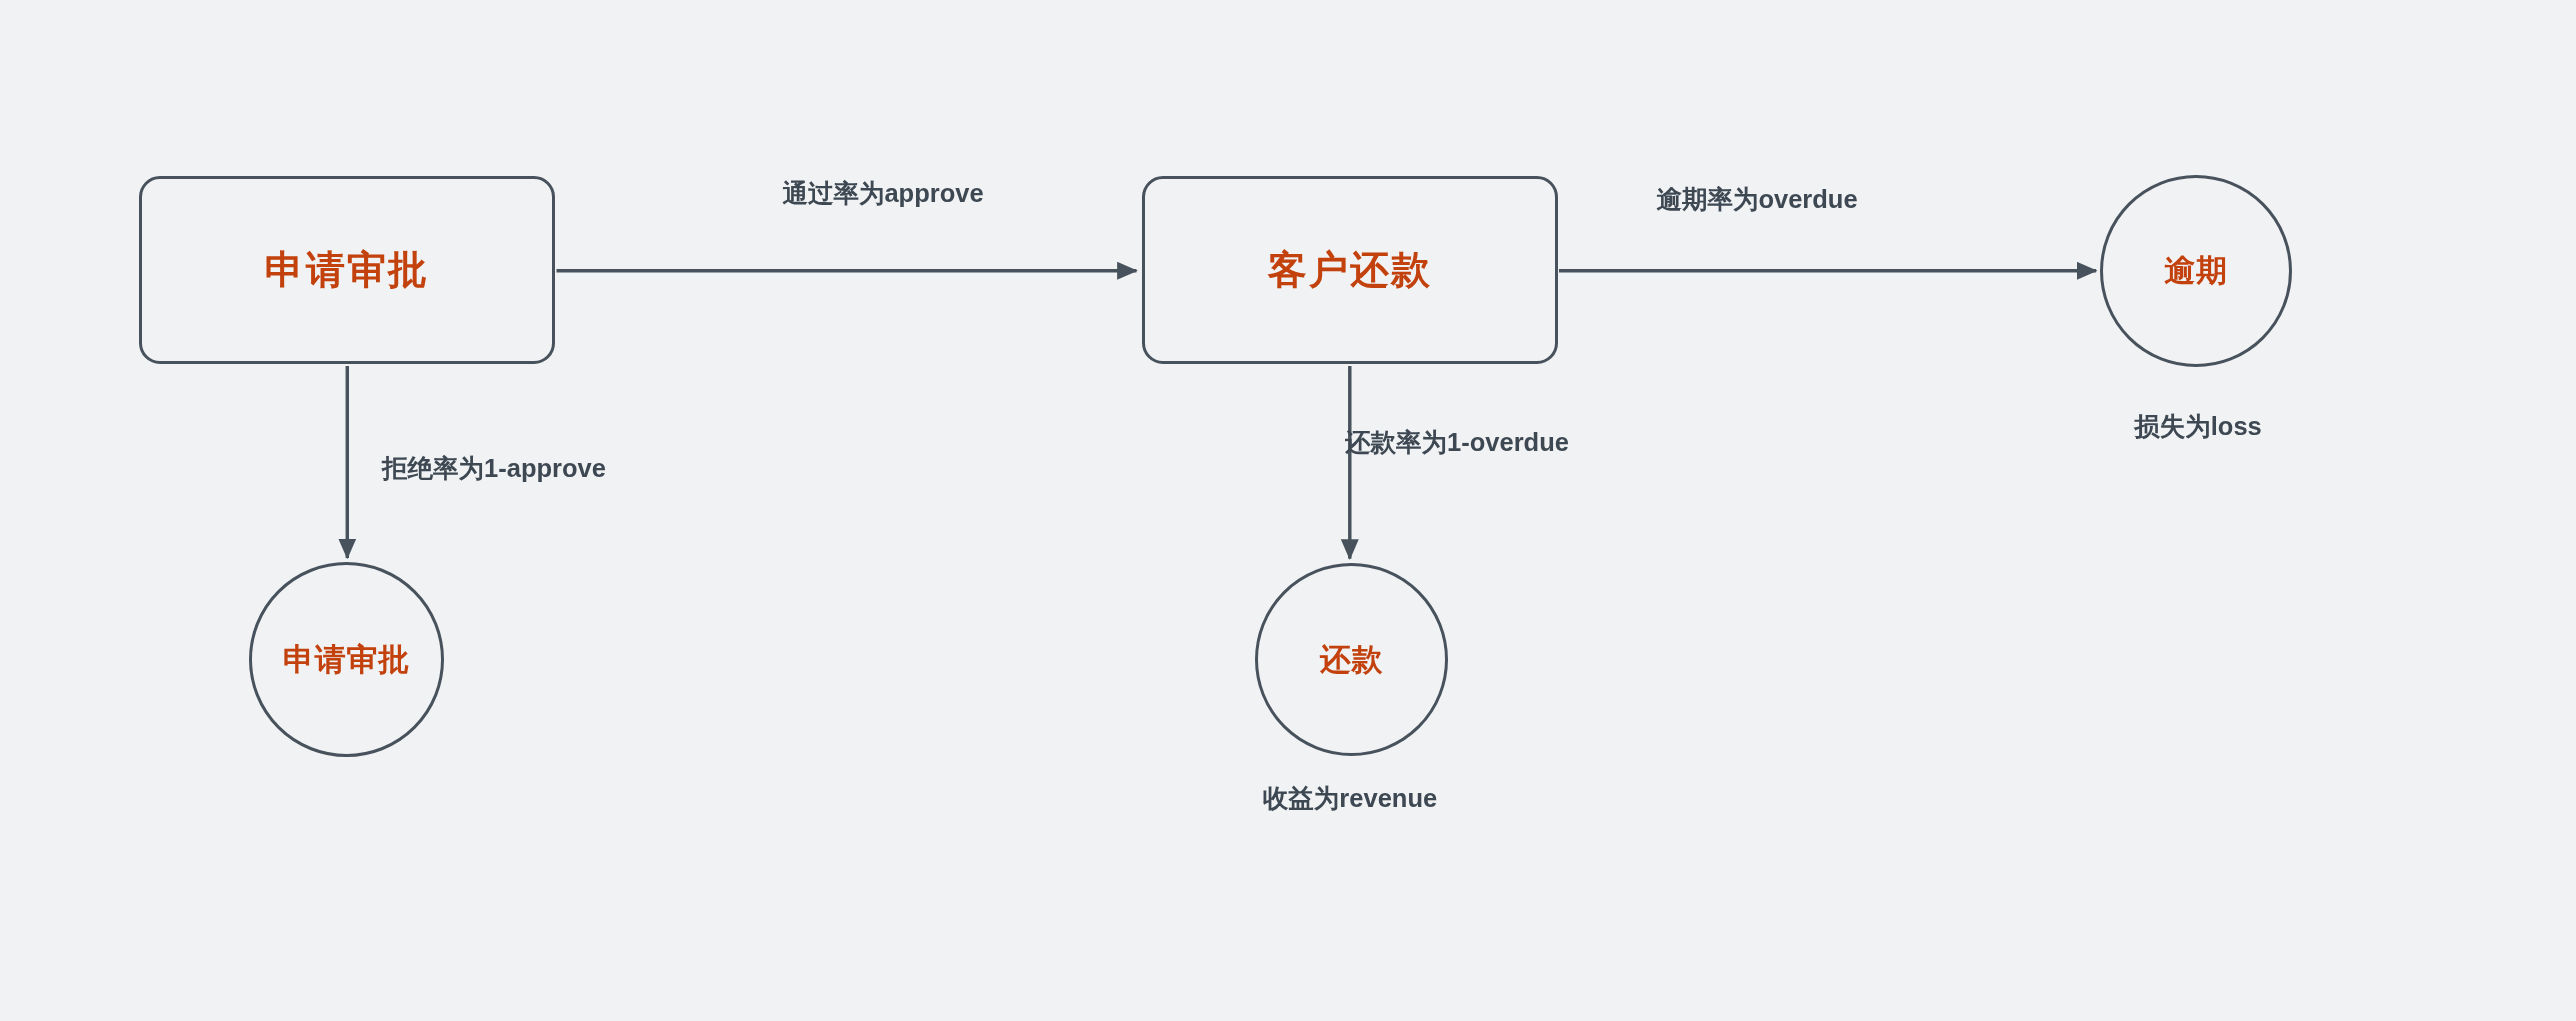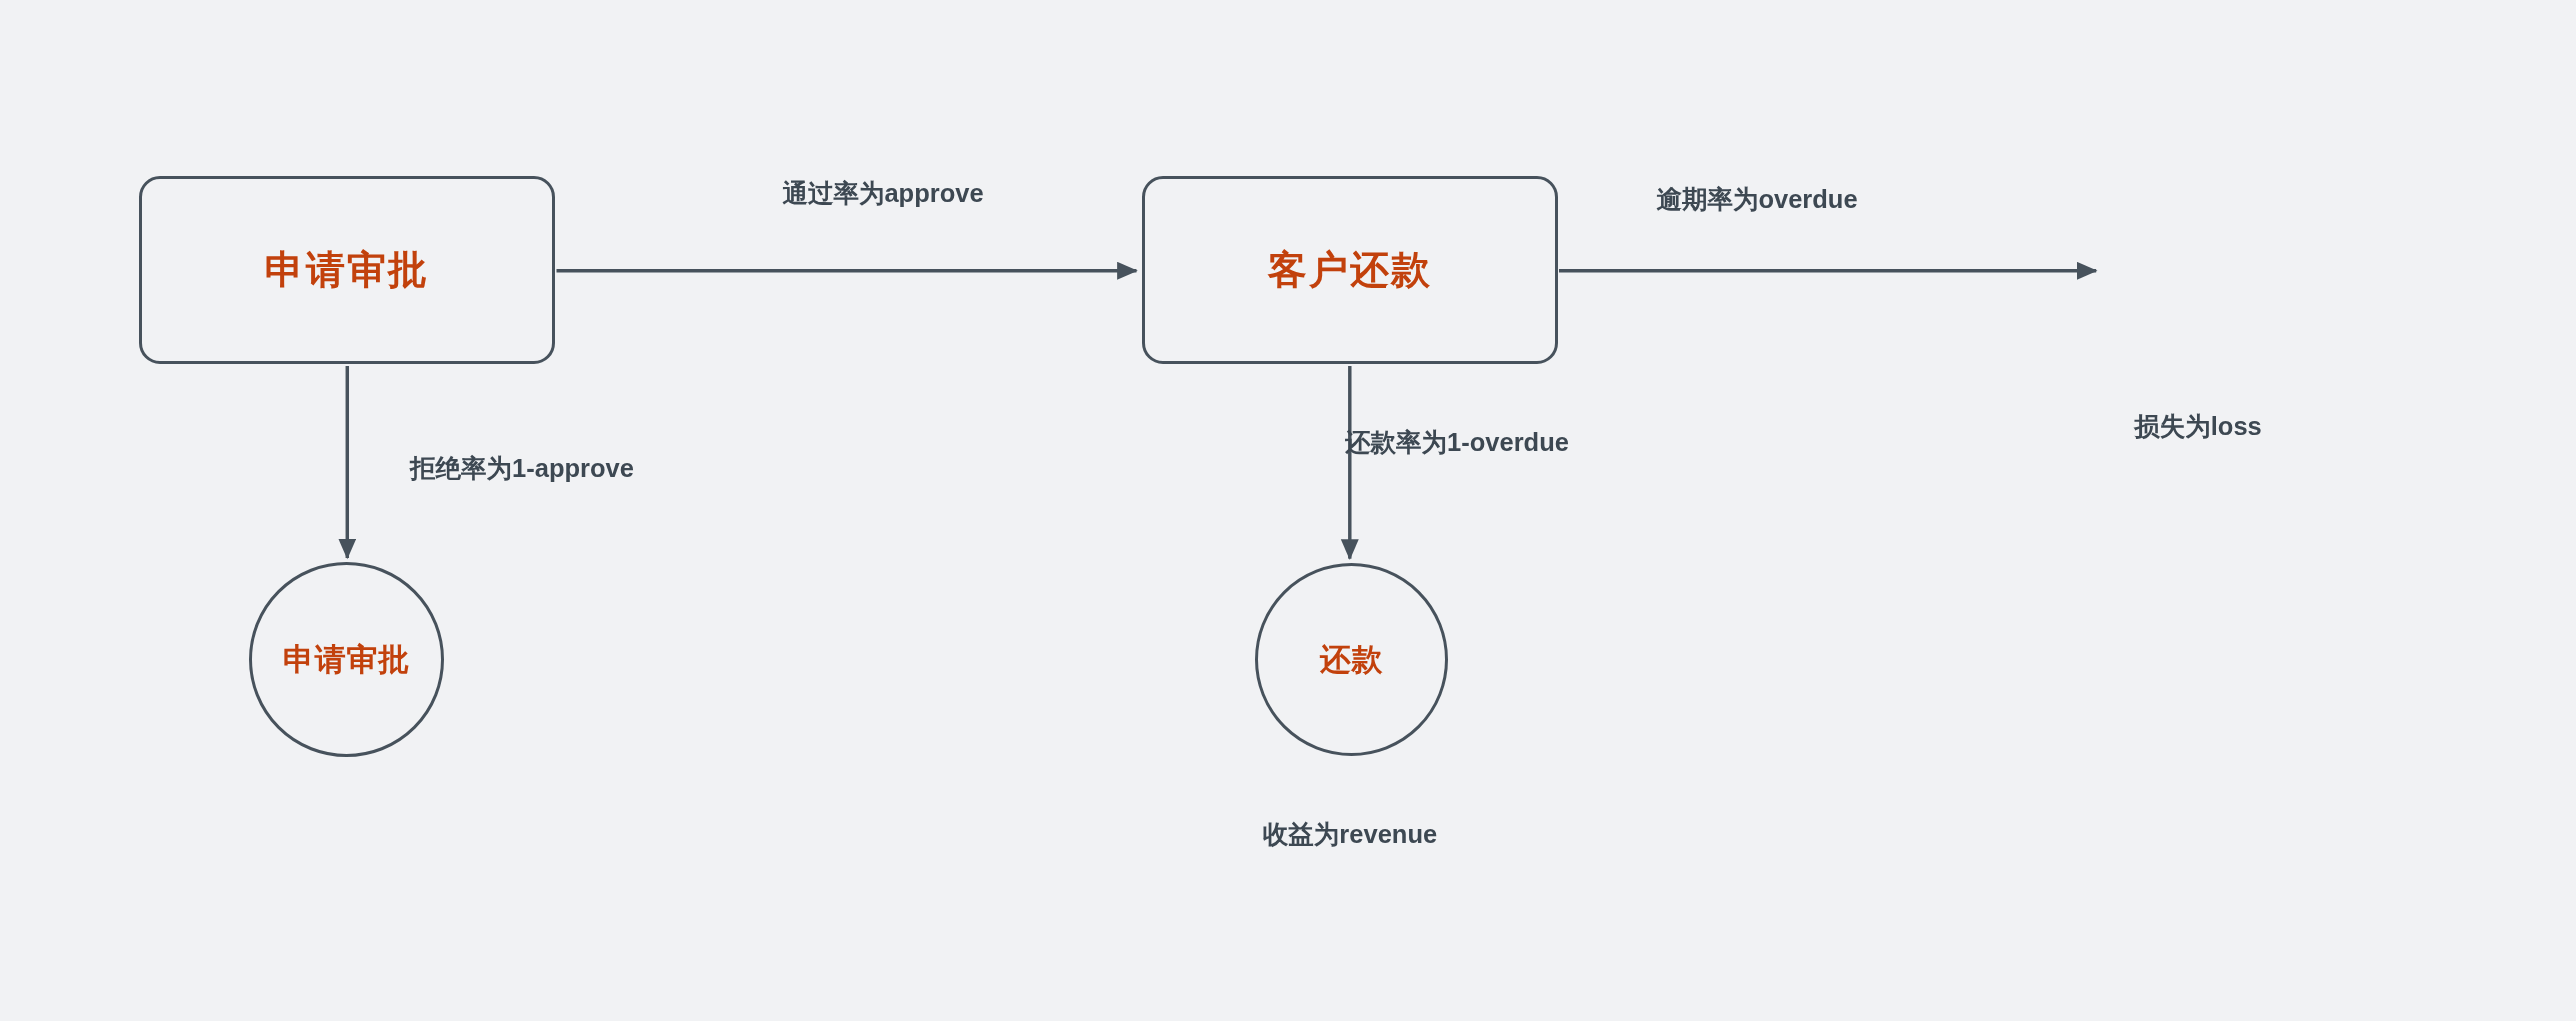--- a/index.html
+++ b/index.html
@@ -73,35 +73,38 @@
   </svg>
 
   <div class="node rect" style="left:139px; top:176px; width:416px; height:188px;">
     <span>申请审批</span>
   </div>
 
   <div class="node rect" style="left:1142px; top:176px; width:416px; height:188px;font-family:Liberation Serif, serif;">
     <span>客户还款</span>
   </div>
 
+  <div class="node circle" style="left:2100px; top:175px; width:192px; height:192px;">
+    <span>逾期</span>
+  </div>
 
   <div class="node circle" style="left:249px; top:562px; width:195px; height:195px;">
     <span>申请审批</span>
   </div>
 
   <div class="node circle" style="left:1255px; top:563px; width:193px; height:193px;">
     <span>还款</span>
   </div>
 
   <div class="edge-label" style="left:835px; top:193px;margin-left:48px;">通过率为approve</div>
 
   <div class="edge-label" style="left:1709px; top:199px;margin-left:48px;">逾期率为overdue</div>
 
-  <div class="edge-label" style="left:494px; top:468px;margin-left:28px;">拒绝率为1-approve</div>
+  <div class="edge-label" style="left:494px; top:468px;">拒绝率为1-approve</div>
 
   <div class="edge-label" style="left:1457px; top:442px;">还款率为1-overdue</div>
 
   <div class="annotation" style="left:2198px; top:426px;">损失为loss</div>
 
-  <div class="annotation" style="left:1350px; top:834px;">收益为revenue</div>
+  <div class="annotation" style="left:1350px; top:798px;">收益为revenue</div>
 
 </div>
 
 
 </body></html>

